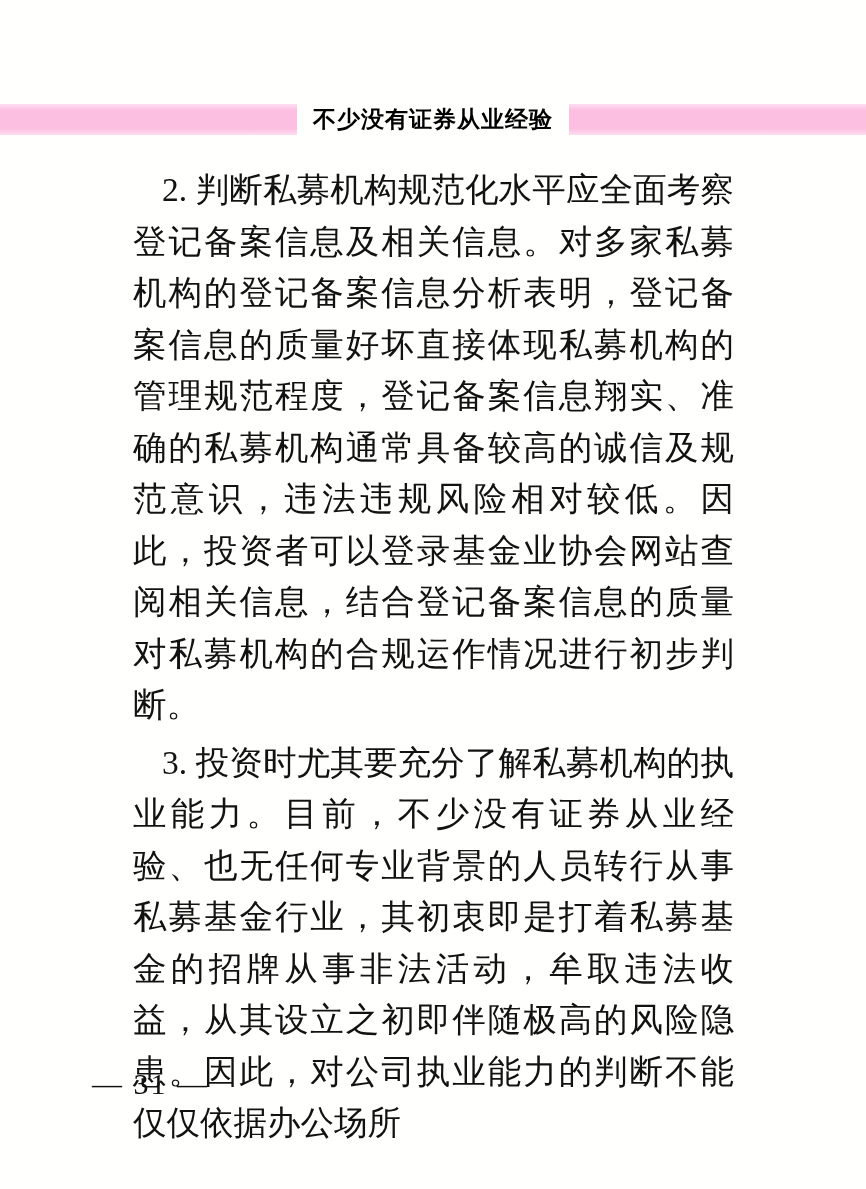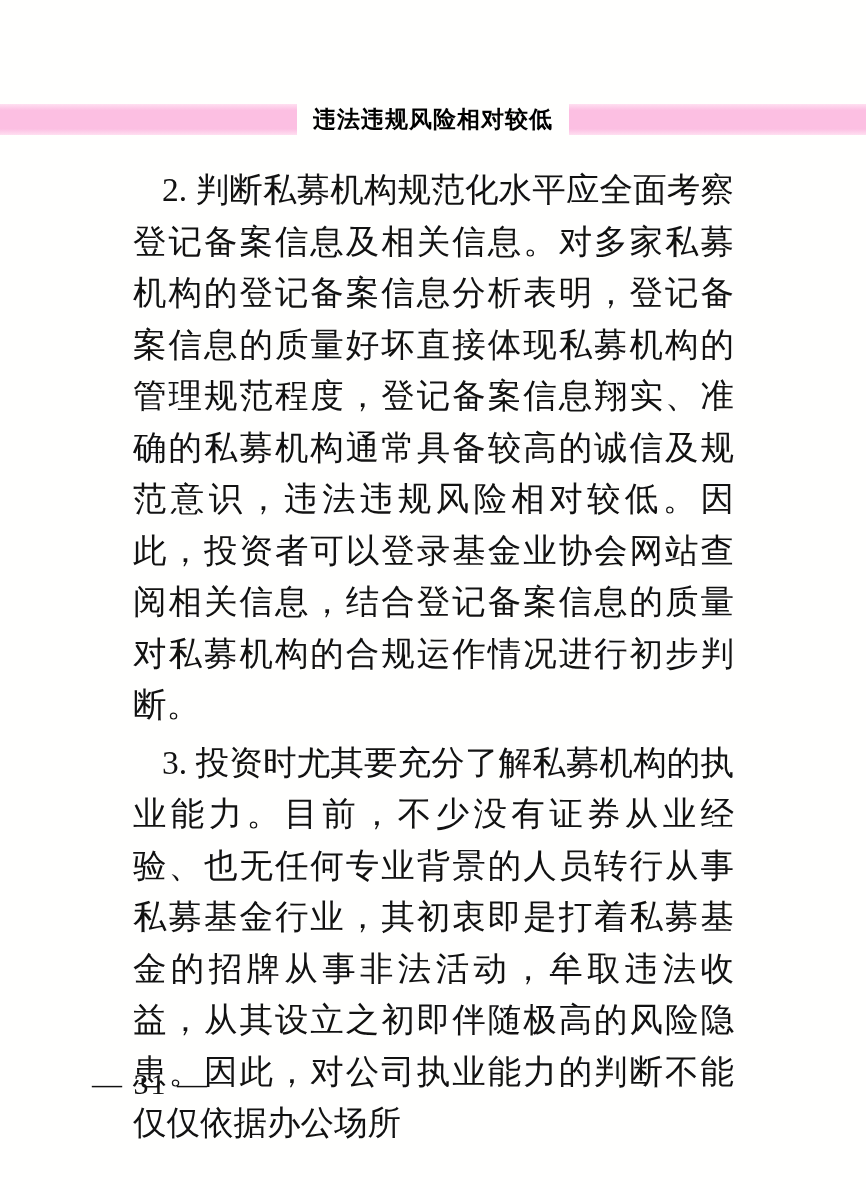--- a/index.html
+++ b/index.html
@@ -73,21 +73,21 @@
     white-space: nowrap;
   }
 </style>
 </head>
 <body>
 
 <div class="page" style="background: rgb(255, 255, 254);">
 
   <div class="running-head">
     <div class="head-bar"></div>
-    <div class="head-title">违法违规风险相对较低</div>
+    <div class="head-title">不少没有证券从业经验</div>
     <div class="head-bar"></div>
   </div>
 
   <div class="body-text" style="color: rgb(18, 18, 18);">
     <p>2. 判断私募机构规范化水平应全面考察登记备案信息及相关信息。对多家私募机构的登记备案信息分析表明，登记备案信息的质量好坏直接体现私募机构的管理规范程度，登记备案信息翔实、准确的私募机构通常具备较高的诚信及规范意识，违法违规风险相对较低。因此，投资者可以登录基金业协会网站查阅相关信息，结合登记备案信息的质量对私募机构的合规运作情况进行初步判断。</p>
     <p>3. 投资时尤其要充分了解私募机构的执业能力。目前，不少没有证券从业经验、也无任何专业背景的人员转行从事私募基金行业，其初衷即是打着私募基金的招牌从事非法活动，牟取违法收益，从其设立之初即伴随极高的风险隐患。因此，对公司执业能力的判断不能仅仅依据办公场所</p>
   </div>
 
   <div class="page-number">— 31 —</div>
 

